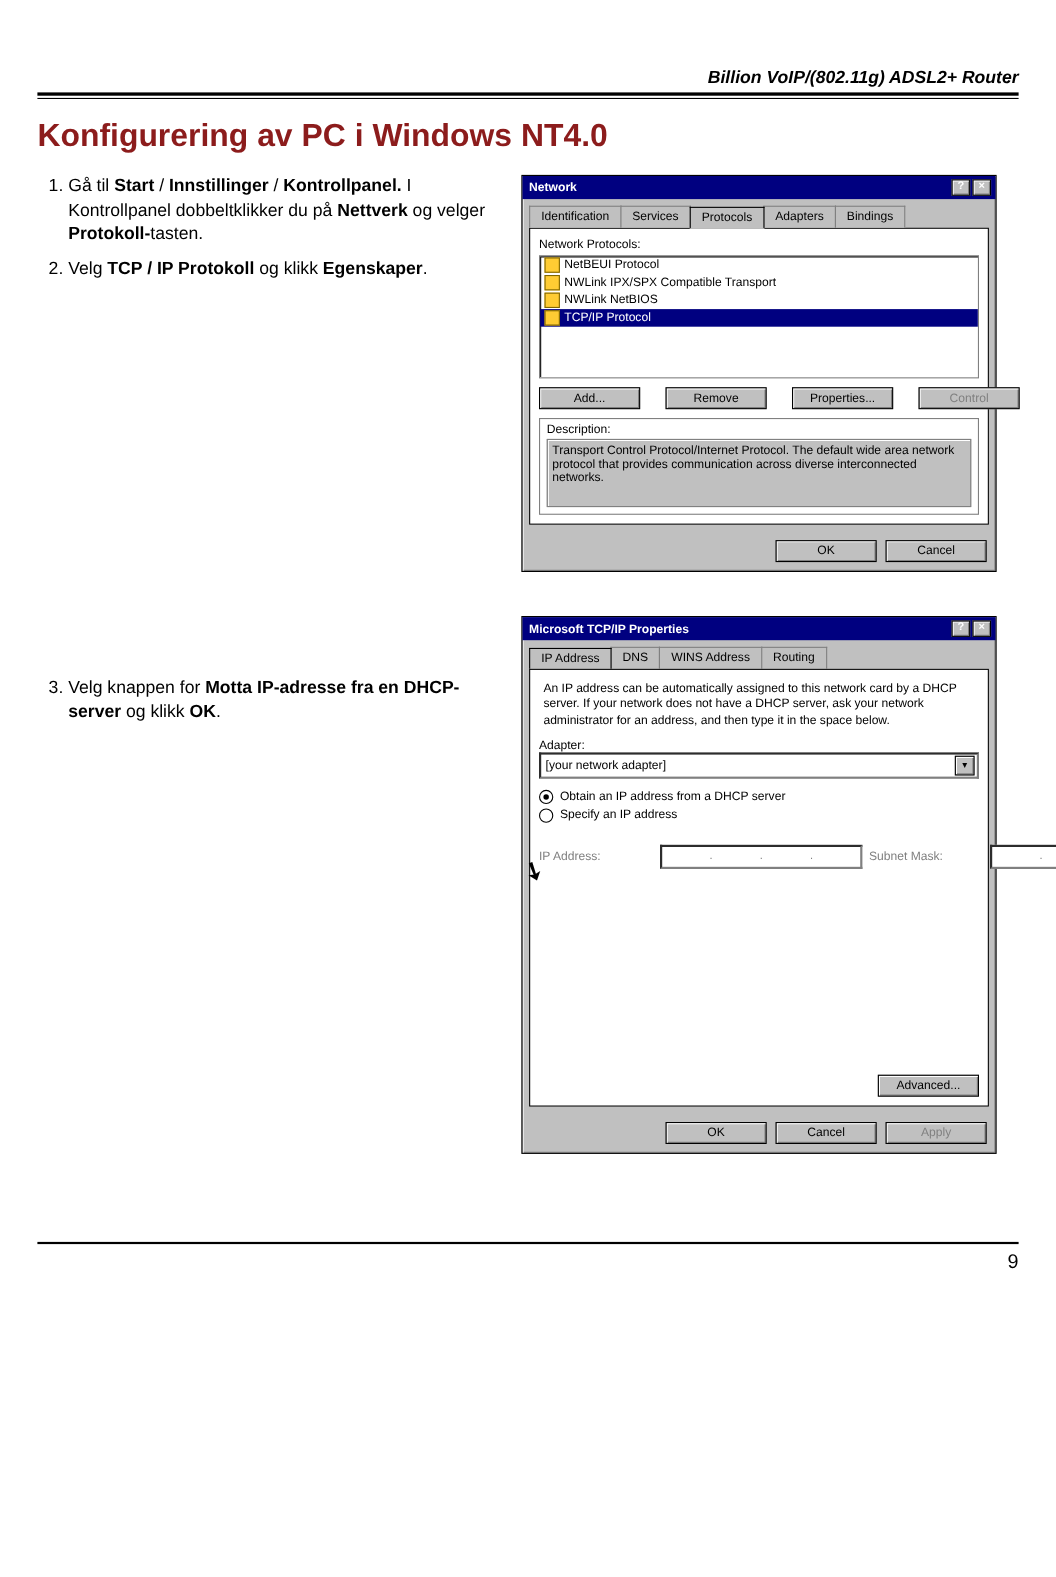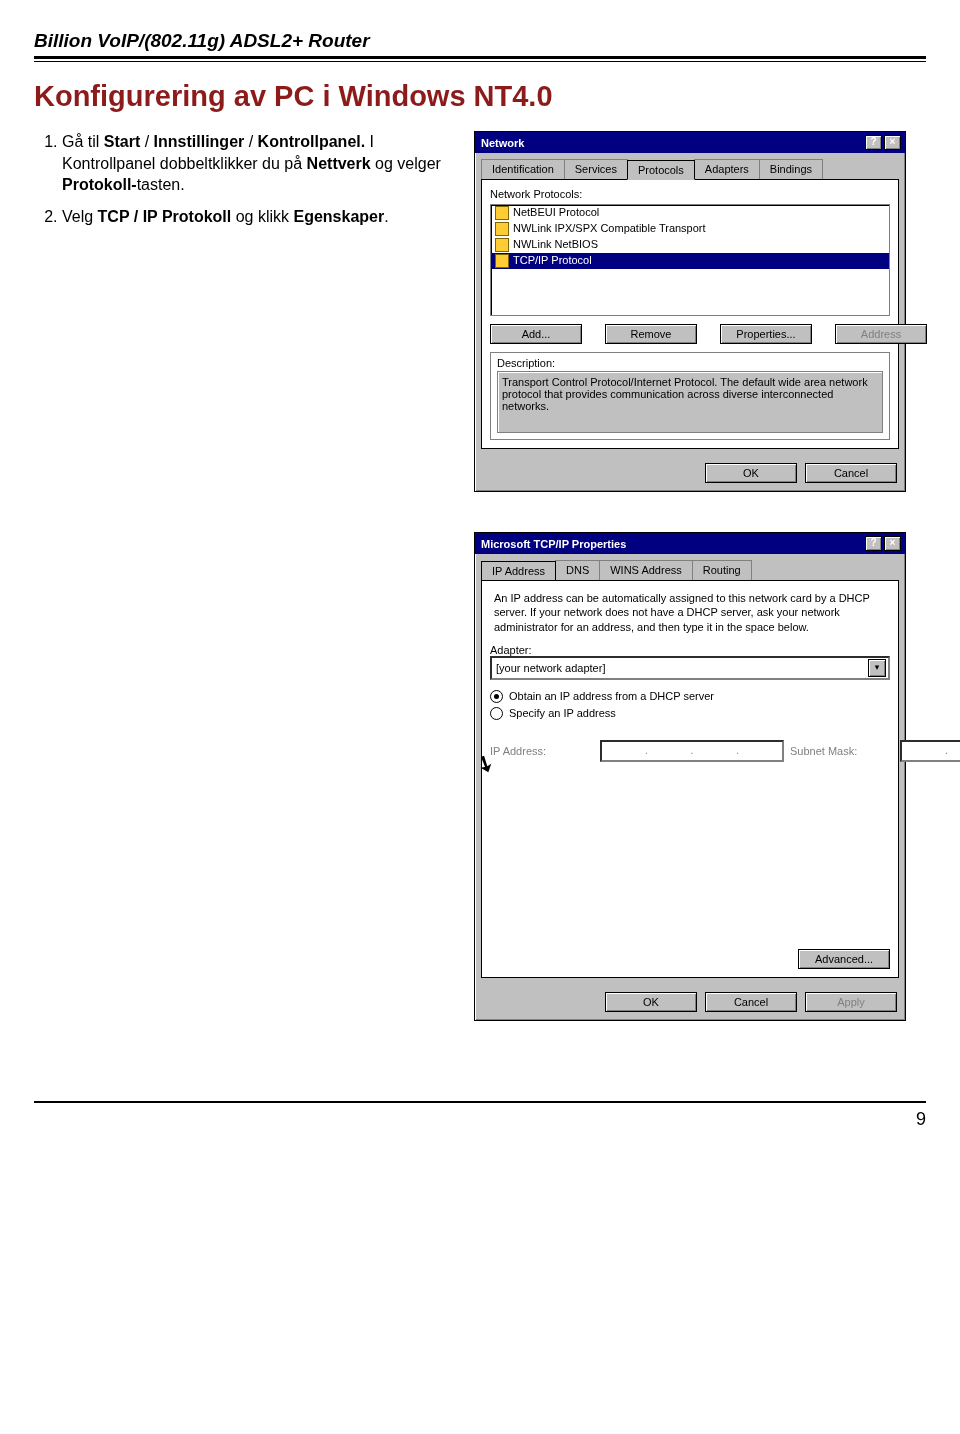--- a/index.html
+++ b/index.html
@@ -7,24 +7,25 @@
     background: #fff;
     font-family: Arial, Helvetica, sans-serif;
     color: #000;
     width: 960px;
   }
   .page {
     padding: 30px 34px 20px 34px;
     box-sizing: border-box;
   }
   .header-right {
-    text-align: left;
+    text-align: right;
     font-weight: bold;
-    font-size: 19px;
+    font-size: 16px;
     font-style: italic;
+    margin-top: 32px;
   }
   .rule {
     border: none;
     border-top: 3px solid #000;
     margin: 4px 0 0 0;
   }
   .rule-thin {
     border: none;
     border-top: 1px solid #000;
     margin: 2px 0 18px 0;
@@ -193,20 +194,25 @@
         <li>
           <span>Gå til </span><span class="strong">Start</span><span> / </span><span class="strong">Innstillinger</span><span> / </span><span class="strong">Kontrollpanel.</span><span>  I Kontrollpanel dobbeltklikker du på </span><span class="strong">Nettverk</span><span> og velger </span><span class="strong">Protokoll-</span><span>tasten.</span>
         </li>
         <li>
           <span>Velg </span><span class="strong">TCP / IP Protokoll</span><span> og klikk </span><span class="strong">Egenskaper</span><span>.</span>
         </li>
       </ol>
 
       <div style="height:350px"></div>
 
+      <ol start="3">
+        <li>
+          <span>Velg knappen for </span><span class="strong">Motta IP-adresse fra en DHCP-server</span><span> og klikk </span><span class="strong">OK</span><span>.</span>
+        </li>
+      </ol>
     </div>
 
     <div class="shotcol">
 
       <div class="dialog">
         <div class="titlebar">
           <span>Network</span>
           <span class="tbtns">
             <span class="tbtn">?</span>
             <span class="tbtn">×</span>
@@ -224,21 +230,21 @@
           <div class="listbox">
             <div class="listrow"><span class="rowicon"></span><span>NetBEUI Protocol</span></div>
             <div class="listrow"><span class="rowicon"></span><span>NWLink IPX/SPX Compatible Transport</span></div>
             <div class="listrow"><span class="rowicon"></span><span>NWLink NetBIOS</span></div>
             <div class="listrow sel"><span class="rowicon"></span><span>TCP/IP Protocol</span></div>
           </div>
           <div class="btnrow">
             <div class="flatbtn">Add...</div>
             <div class="flatbtn">Remove</div>
             <div class="flatbtn">Properties...</div>
-            <div class="flatbtn disabled">Address</div>
+            <div class="flatbtn disabled">Control</div>
           </div>
           <div class="fieldset">
             <div class="legend">Description:</div>
             <div class="descbox">Transport Control Protocol/Internet Protocol. The default wide area network protocol that provides communication across diverse interconnected networks.</div>
           </div>
         </div>
         <div class="dlgfooter">
           <div class="flatbtn">OK</div>
           <div class="flatbtn">Cancel</div>
         </div>

